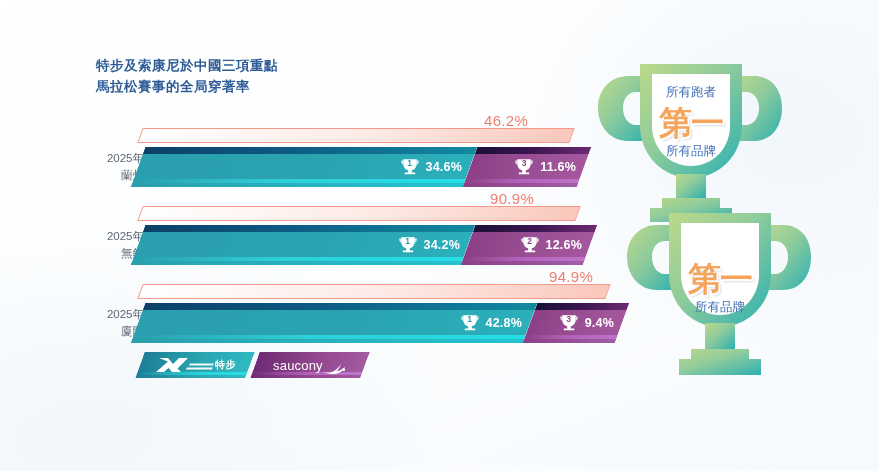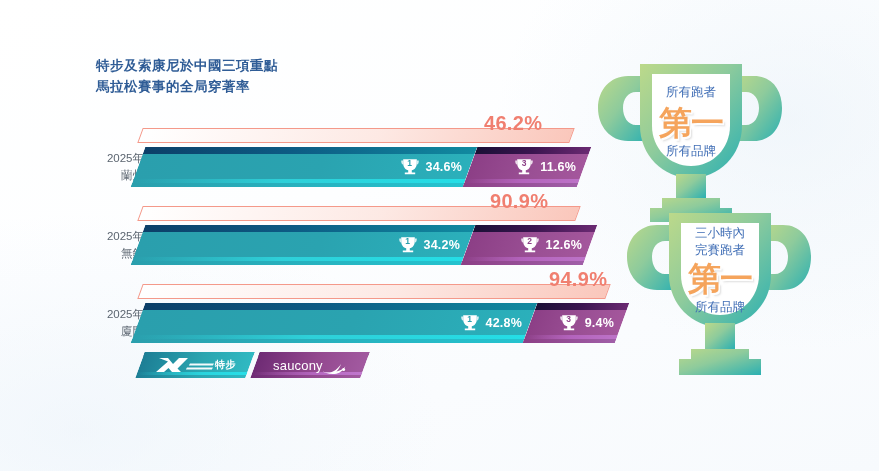--- a/index.html
+++ b/index.html
@@ -32,21 +32,21 @@
   }
 
   
   .total-bar {
     position:absolute; height:15px;
     background:linear-gradient(90deg, rgba(255,255,255,0.95) 0%, rgba(253,226,219,0.75) 55%, rgba(250,190,176,0.85) 100%);
     border:1.2px solid #f4998a;
     transform:skewX(-20deg);
   }
   .total-val {
-    position:absolute; font-size:20px; font-weight:bold; color:#f07f70;
+    position:absolute; font-size:15px; font-weight:normal; color:#f07f70;
     letter-spacing:.3px;
   }
 
   
   .seg { position:absolute; top:0; height:40px; transform:skewX(-20deg); overflow:hidden; }
   .seg .cap { position:absolute; left:0; right:0; top:0; height:7px; }
   .seg .body { position:absolute; left:0; right:0; top:7px; bottom:0; }
   .seg .glow { position:absolute; left:0; right:0; bottom:4px; height:4px; opacity:.85; }
   .seg .foot { position:absolute; left:0; right:0; bottom:0; height:4px; }
 
@@ -320,19 +320,17 @@
           <stop offset="100%" stop-color="#2bb0b2"></stop>
         </linearGradient>
       </defs>
       <path d="M40 30h22v16H48c-8 0-13 7-13 16s5 17 13 17h14v16H40C22 95 10 80 10 62S22 30 40 30z" fill="url(#tg2)"></path>
       <path d="M166 30h-22v16h14c8 0 13 7 13 16s-5 17-13 17h-14v16h22c18 0 28-15 28-33s-10-32-28-32z" fill="url(#tg2)"></path>
       <path d="M52 18h102v62c0 29-23 52-51 52S52 109 52 80V18z" fill="url(#tg2)"></path>
       <rect x="88" y="128" width="30" height="26" fill="url(#tg2)"></rect>
       <path d="M74 154h58v10h12v16H62v-16h12z" fill="url(#tg2)"></path>
       <path d="M64 28h78v52c0 22-17 40-39 40S64 102 64 80V28z" fill="#ffffff"></path>
     </svg>
-    <div class="tb-text tb-top" style="top:30px; left:64px; width:78px;">三小時內
-完賽跑者</div>
     <div class="tb-text tb-main" style="top:67px; left:64px; width:78px;">第一</div>
     <div class="tb-text tb-bottom" style="top:104px; left:64px; width:78px;">所有品牌</div>
   </div>
 
 </div>
 
 </body></html>

